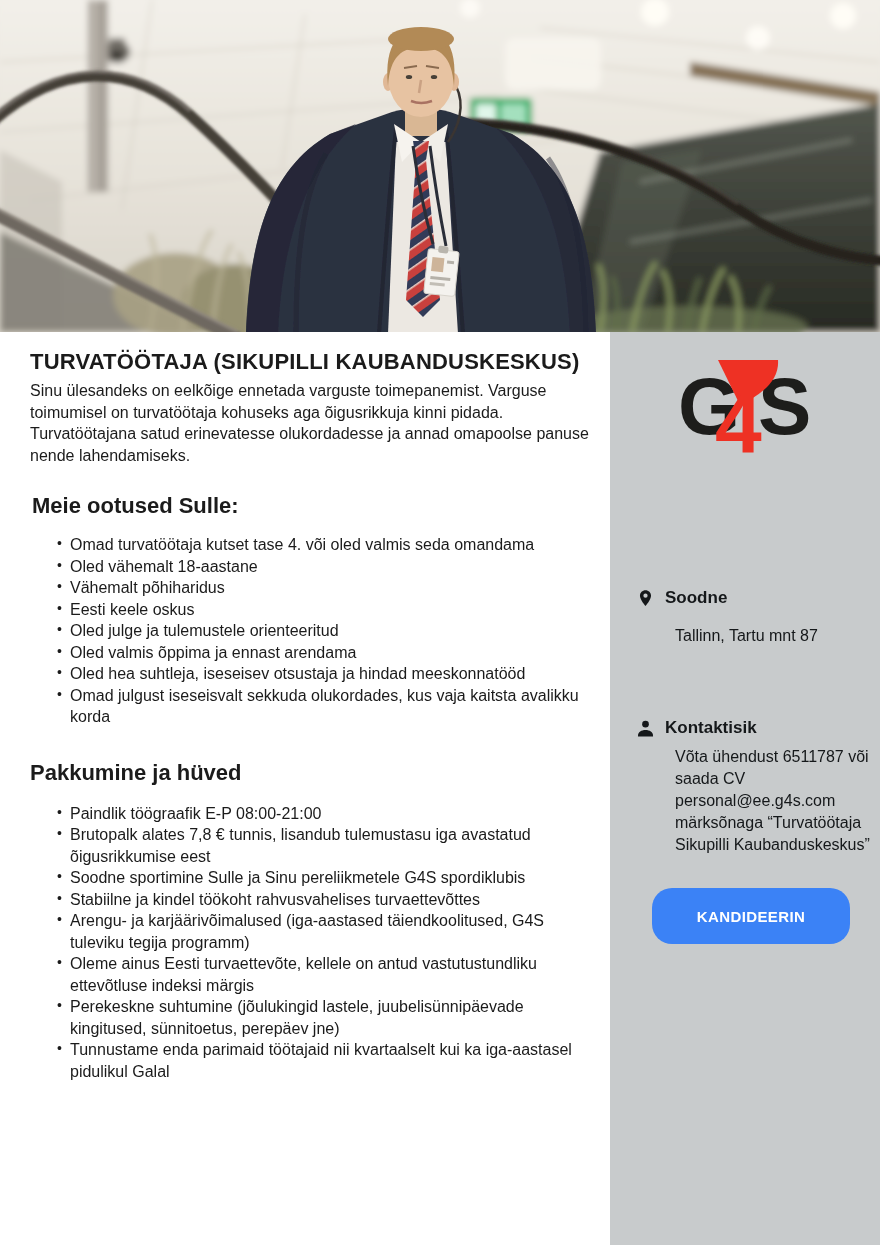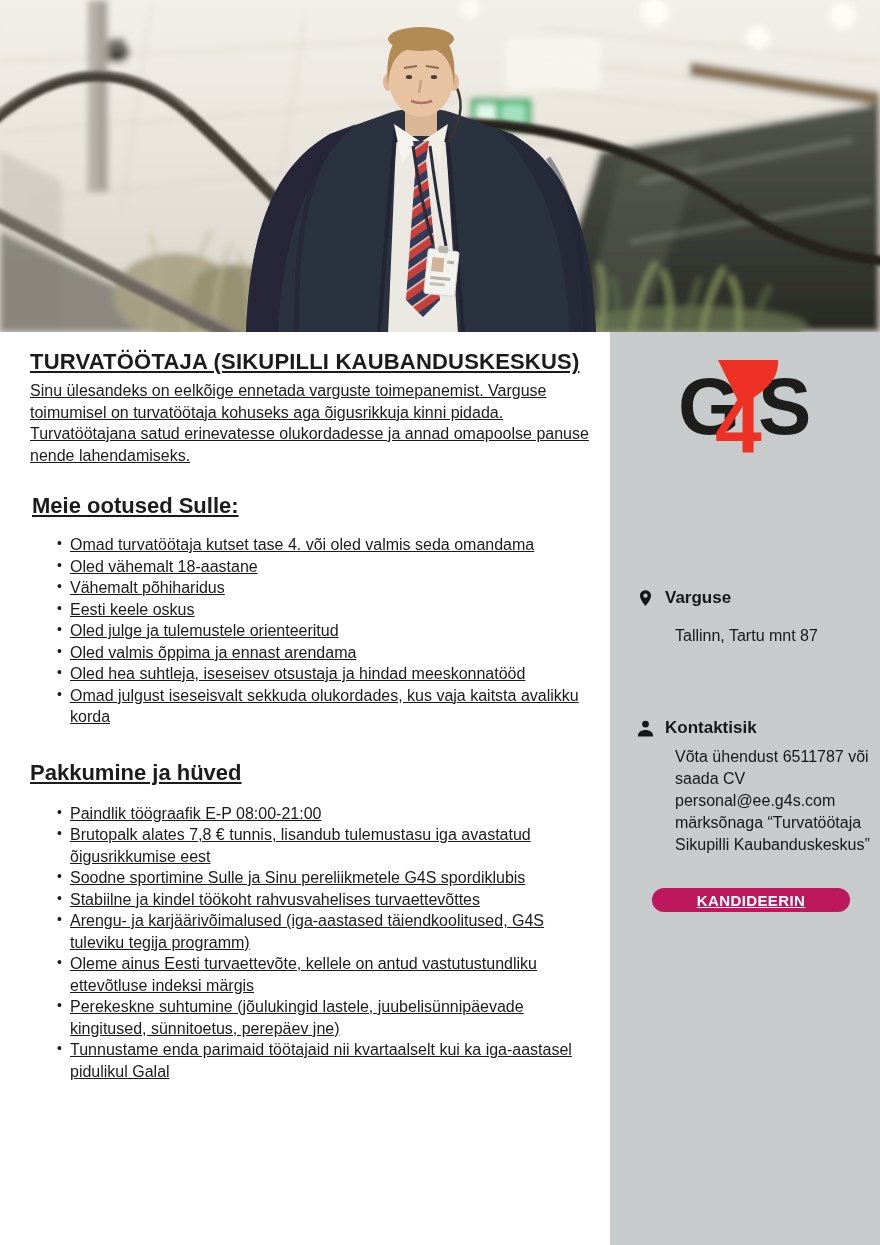--- a/index.html
+++ b/index.html
@@ -3,43 +3,43 @@
 <meta charset="utf-8">
 <style>
   html,body{margin:0;padding:0;background:#ffffff;}
   .page{position:relative;width:880px;height:1245px;overflow:hidden;background:#ffffff;
         font-family:"Liberation Sans", sans-serif;color:#1b1b1b;}
   
   .hero{position:absolute;left:0;top:0;width:880px;height:332px;overflow:hidden;background:#e7e3db;}
   .hero svg{display:block;width:880px;height:332px;}
   
   .main{position:absolute;left:0;top:332px;width:610px;height:913px;background:#ffffff;
-        box-sizing:border-box;padding:16px 14px 0 30px;text-decoration:underline;}
+        box-sizing:border-box;padding:16px 14px 0 30px;}
   .title{font-size:22px;line-height:27px;font-weight:bold;margin:0 0 5px 0;letter-spacing:.2px;}
   .intro{font-size:16px;line-height:21.5px;margin:0;width:562px;}
   .sec-heading{font-size:22px;font-weight:bold;margin:0;}
   .sec-heading.first{margin:27px 0 15px 2px;}
   .sec-heading.second{margin:32px 0 17px 0;}
   ul.bullets{list-style:none;margin:12px;padding:0 0 0 14px;width:532px;}
   ul.bullets li{position:relative;padding-left:14px;font-size:16px;line-height:21.5px;}
   ul.bullets li::before{content:"•";position:absolute;left:1px;top:-1px;font-size:14px;color:#1b1b1b;}
   
   .sidebar{position:absolute;left:610px;top:332px;width:270px;height:913px;background:#c8cbcc;}
   .logo{position:absolute;top:26px;left:50%;transform:translateX(-50%);width:134px;height:102px;}
   .side-row{position:absolute;left:26px;display:flex;align-items:center;gap:10px;}
   .side-row .ico{width:19px;height:19px;flex:0 0 auto;}
   .side-label{font-size:17px;font-weight:bold;color:#15181a;}
   .side-value{position:absolute;left:65px;width:206px;font-size:16px;line-height:22px;color:#15181a;}
   .row-location{top:256px;}
   .val-location{top:293px;}
   .row-contact{top:386px;}
   .val-contact{top:414px;}
-  .apply-btn{position:absolute;top:556px;left:42px;width:198px;height:24px;border:none;
-             border-radius:20px;background:#be185d;color:#ffffff;font-family:"Liberation Sans",sans-serif;
-             font-size:15px;font-weight:bold;letter-spacing:.4px;cursor:pointer;text-decoration:underline;}
+  .apply-btn{position:absolute;top:556px;left:42px;width:198px;height:56px;border:none;
+             border-radius:20px;background:#3b82f6;color:#ffffff;font-family:"Liberation Sans",sans-serif;
+             font-size:15px;font-weight:bold;letter-spacing:.4px;cursor:pointer;}
 </style>
 </head>
 <body>
 
 <div class="page">
 
   <div class="hero">
     <svg viewBox="0 0 880 332" preserveAspectRatio="none">
       <defs>
         <filter id="b3" x="-20%" y="-20%" width="140%" height="140%">
@@ -240,21 +240,21 @@
       <text x="0" y="76" font-family="Liberation Sans, sans-serif" font-size="80" font-weight="bold" fill="#1d1d1b">G</text>
       <text x="80" y="76" font-family="Liberation Sans, sans-serif" font-size="80" font-weight="bold" fill="#1d1d1b">S</text>
       <path d="M 40,2 L 100,2 Q 102,28 62,47 Z" fill="#ee3124"></path>
       <text x="37" y="95" font-family="Liberation Sans, sans-serif" font-size="84" font-weight="bold" fill="#ee3124">4</text>
     </svg>
 
     <div class="side-row row-location">
       <svg class="ico" viewBox="0 0 24 24">
         <path d="M12 1.5C8.1 1.5 5 4.6 5 8.5c0 5.2 7 13 7 13s7-7.8 7-13c0-3.9-3.1-7-7-7zm0 9.6a2.7 2.7 0 1 1 0-5.4 2.7 2.7 0 0 1 0 5.4z" fill="#15181a"></path>
       </svg>
-      <span class="side-label">Varguse</span>
+      <span class="side-label">Soodne</span>
     </div>
     <div class="side-value val-location">Tallinn, Tartu mnt 87</div>
 
     <div class="side-row row-contact">
       <svg class="ico" viewBox="0 0 24 24">
         <circle cx="12" cy="6.5" r="4.2" fill="#15181a"></circle>
         <path d="M2.5 21c0-4.4 4.3-7 9.5-7s9.5 2.6 9.5 7v1h-19z" fill="#15181a"></path>
       </svg>
       <span class="side-label">Kontaktisik</span>
     </div>

